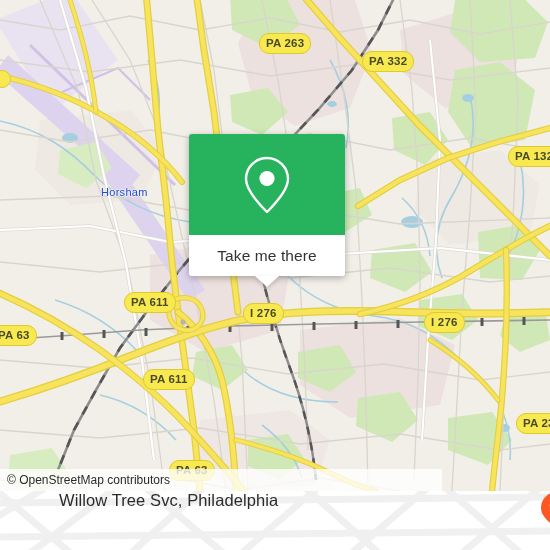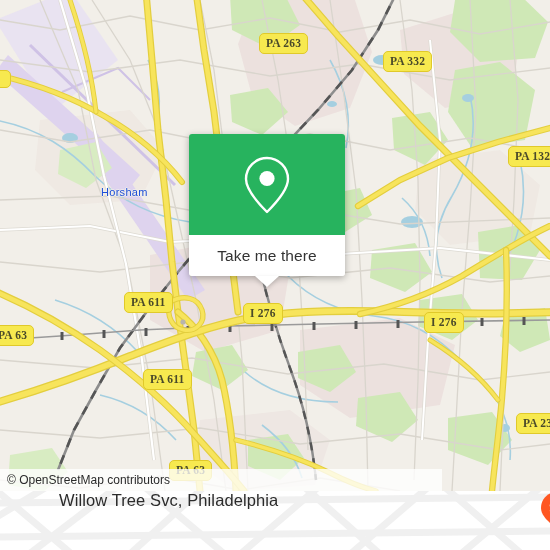--- a/index.html
+++ b/index.html
@@ -27,23 +27,23 @@
     overflow: hidden;
     background: #f2efe9;
   }
   #map svg { display: block; }
 
   
   .shield {
     position: absolute;
     background: #f7e94f;
     border: 1.6px solid #e0c92a;
-    border-radius: 5px;
+    border-radius: 10px;
     color: #4a4a2a;
-    font-family: Liberation Serif, serif;
+    font-family: Liberation Sans, sans-serif;
     font-weight: bold;
     font-size: 11.5px;
     line-height: 1;
     padding: 3.5px 6px 4px 6px;
     letter-spacing: 0.2px;
     white-space: nowrap;
     box-sizing: border-box;
   }
   .city-label {
     position: absolute;
@@ -355,21 +355,21 @@
 
       <g fill="#b8b4ac">
         <circle cx="183" cy="322" r="2.6"></circle>
         <circle cx="258" cy="316" r="2.4"></circle>
       </g>
     </svg>
 
     <div class="city-label" style="left:101px; top:186px;">Horsham</div>
 
     <div class="shield" style="left:259px; top:33px;">PA 263</div>
-    <div class="shield" style="left:383px; top:51px;">PA 332</div>
+    <div class="shield" style="left:362px; top:51px;">PA 332</div>
     <div class="shield" style="left:508px; top:146px;">PA 132</div>
     <div class="shield" style="left:-9px; top:325px;">PA 63</div>
     <div class="shield" style="left:124px; top:292px;">PA 611</div>
     <div class="shield" style="left:243px; top:303px;">I 276</div>
     <div class="shield" style="left:424px; top:312px;">I 276</div>
     <div class="shield" style="left:143px; top:369px;">PA 611</div>
     <div class="shield" style="left:516px; top:413px;">PA 232</div>
     <div class="shield" style="left:169px; top:460px;">PA 63</div>
     <div class="shield" style="left:-7px; top:70px; width:18px; height:18px; padding:0;"></div>
 

